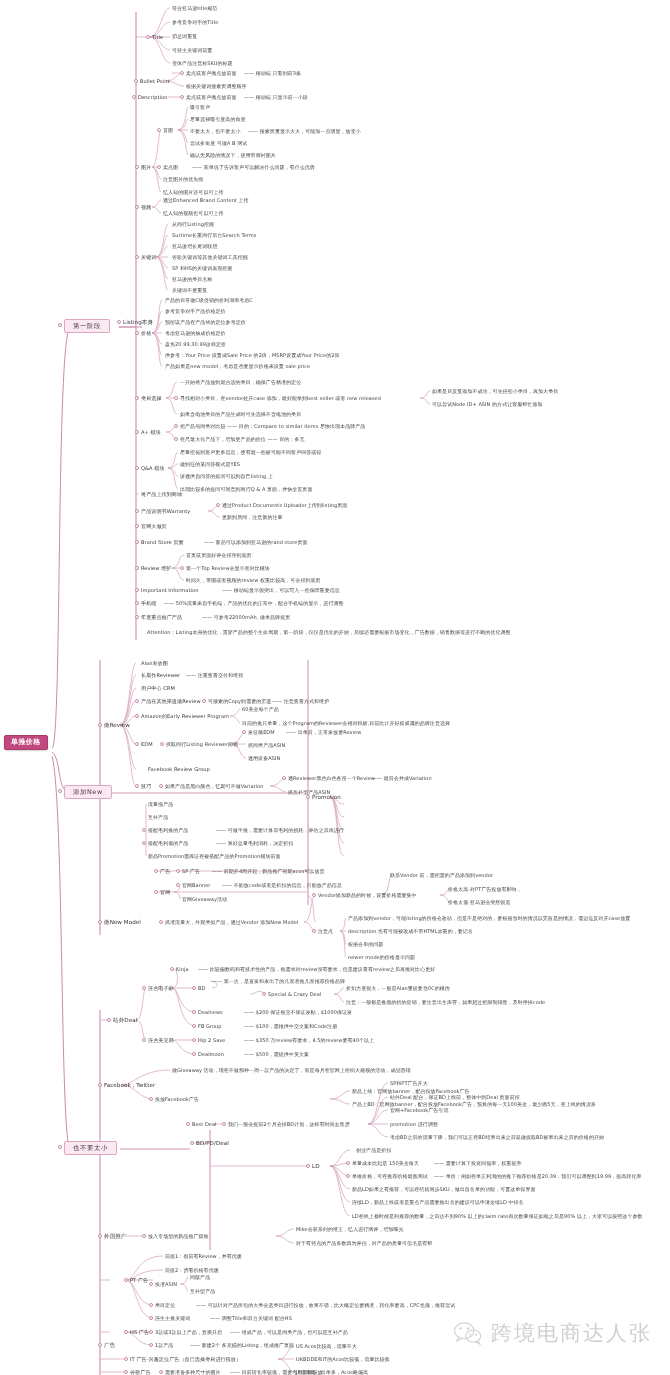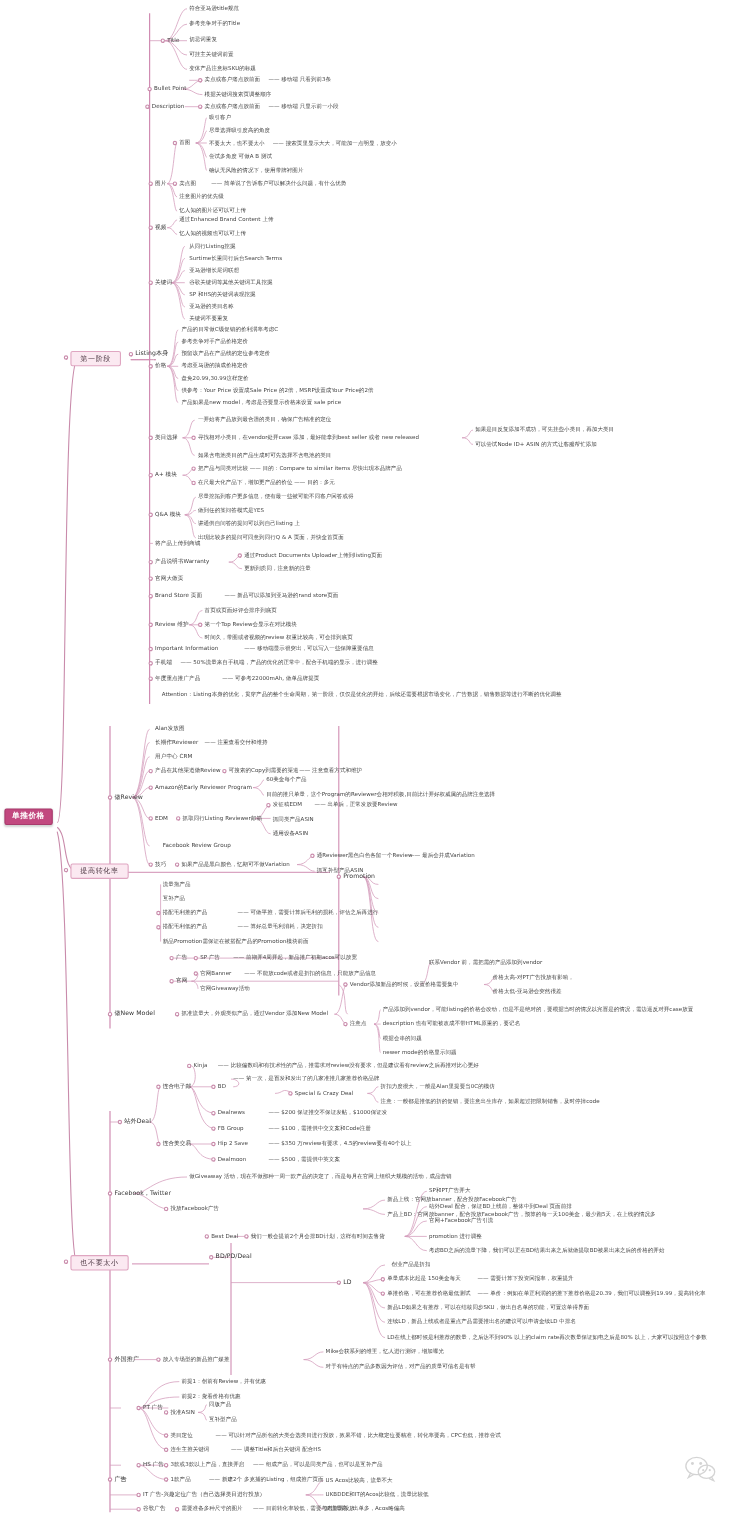--- a/index.html
+++ b/index.html
@@ -295,21 +295,21 @@
       <path d="M278,1359 C 288,1359 288,1372 294,1372"></path>
       <path d="M100,1372 L128,1372"></path>
       <path d="M100,1385 L146,1385"></path>
     </g>
   </svg>
 
   <div id="nodes-layer">
       <div class="node lvl-root" style="left: 4px; top: 735px;">单推价格</div>
       <div class="node lvl-1" style="left: 64px; top: 319px;">第一阶段</div>
       <div class="bullet" style="left: 58px; top: 323px;"></div>
-      <div class="node lvl-1" style="left: 64px; top: 785px;">提高转化率</div>
+      <div class="node lvl-1" style="left: 64px; top: 785px;">添加New</div>
       <div class="bullet" style="left: 58px; top: 789px;"></div>
       <div class="node lvl-1" style="left: 64px; top: 1141px;">也不要太小</div>
       <div class="bullet" style="left: 58px; top: 1145px;"></div>
       <div class="node lvl-2" style="left: 123px; top: 320px;">Listing本身</div>
       <div class="bullet" style="left: 117px; top: 320px;"></div>
       <div class="node lvl-3" style="left: 152px; top: 35px;">Title</div>
       <div class="bullet" style="left: 146px; top: 35px;"></div>
       <div class="node lvl-4" style="left: 172px; top: 6px;">符合亚马逊title规范</div>
       <div class="node lvl-4" style="left: 172px; top: 20px;">参考竞争对手的Title</div>
       <div class="node lvl-4" style="left: 172px; top: 34px;">切忌词重复</div>
@@ -584,15 +584,16 @@
     <svg class="wechat-icon" viewBox="0 0 40 32">
       <ellipse cx="15" cy="13" rx="13" ry="10.5" fill="none" stroke="#9a9a9a" stroke-width="1.6"></ellipse>
       <path d="M8,21 L5,27 L12,23" fill="none" stroke="#9a9a9a" stroke-width="1.6"></path>
       <circle cx="10" cy="10" r="1.8" fill="#9a9a9a"></circle>
       <circle cx="20" cy="10" r="1.8" fill="#9a9a9a"></circle>
       <ellipse cx="27" cy="20" rx="10" ry="8" fill="none" stroke="#9a9a9a" stroke-width="1.6"></ellipse>
       <path d="M33,26 L36,31 L30,28" fill="none" stroke="#9a9a9a" stroke-width="1.6"></path>
       <circle cx="23" cy="18" r="1.3" fill="#9a9a9a"></circle>
       <circle cx="31" cy="18" r="1.3" fill="#9a9a9a"></circle>
     </svg>
+    <span class="wm-text">跨境电商达人张</span>
   </div>
 
 </div>
 
 </body></html>

